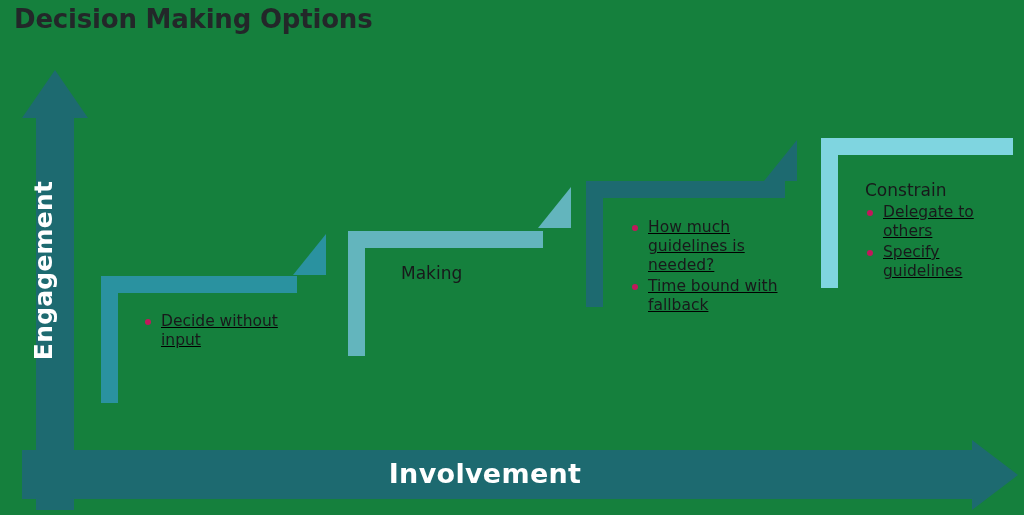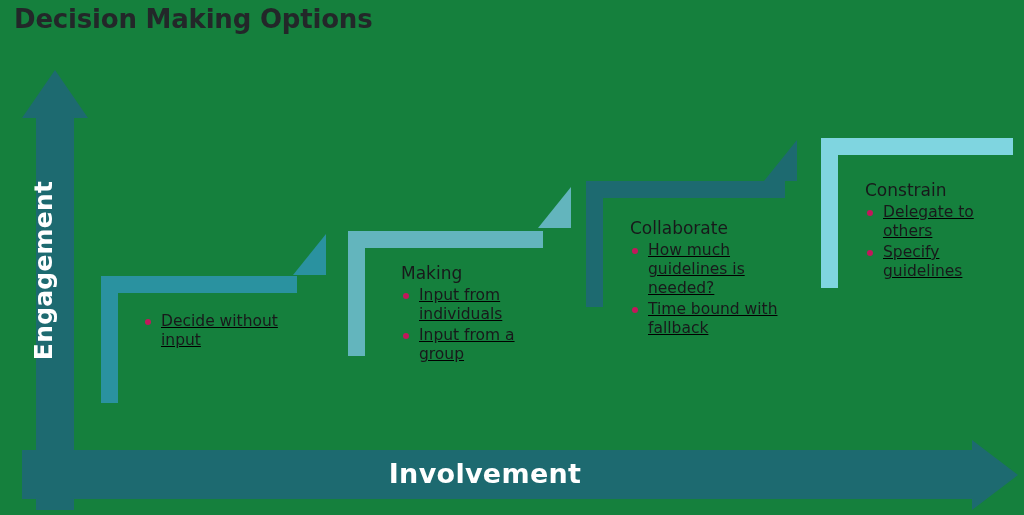--- a/index.html
+++ b/index.html
@@ -195,32 +195,27 @@
         <li>Decide without input</li>
       </ul>
     </div>
   </div>
 
   <div class="step" style="left:348px; top:231px; width:195px; height:125px;">
     <div class="bar-v" style="height:125px; background:#63b5bd;"></div>
     <div class="bar-h" style="width:195px; background:#63b5bd;"></div>
     <div class="content" style="left:53px; top:32px; width:160px;">
       <div class="step-title">Making</div>
-      <ul class="bullets">
-        <li>Input from individuals</li>
-        <li>Input from a group</li>
-      </ul>
     </div>
   </div>
 
   <div class="step" style="left:586px; top:181px; width:199px; height:126px;">
     <div class="bar-v" style="height:126px; background:#1d6a70;"></div>
     <div class="bar-h" style="width:199px; background:#1d6a70;"></div>
     <div class="content" style="left:44px; top:37px; width:180px;">
-      <div class="step-title">Collaborate</div>
       <ul class="bullets">
         <li>How much guidelines is needed?</li>
         <li>Time bound with fallback</li>
       </ul>
     </div>
   </div>
 
   <div class="step" style="left:821px; top:138px; width:192px; height:150px;">
     <div class="bar-v" style="height:150px; background:#7fd5e0;"></div>
     <div class="bar-h" style="width:192px; background:#7fd5e0;"></div>

